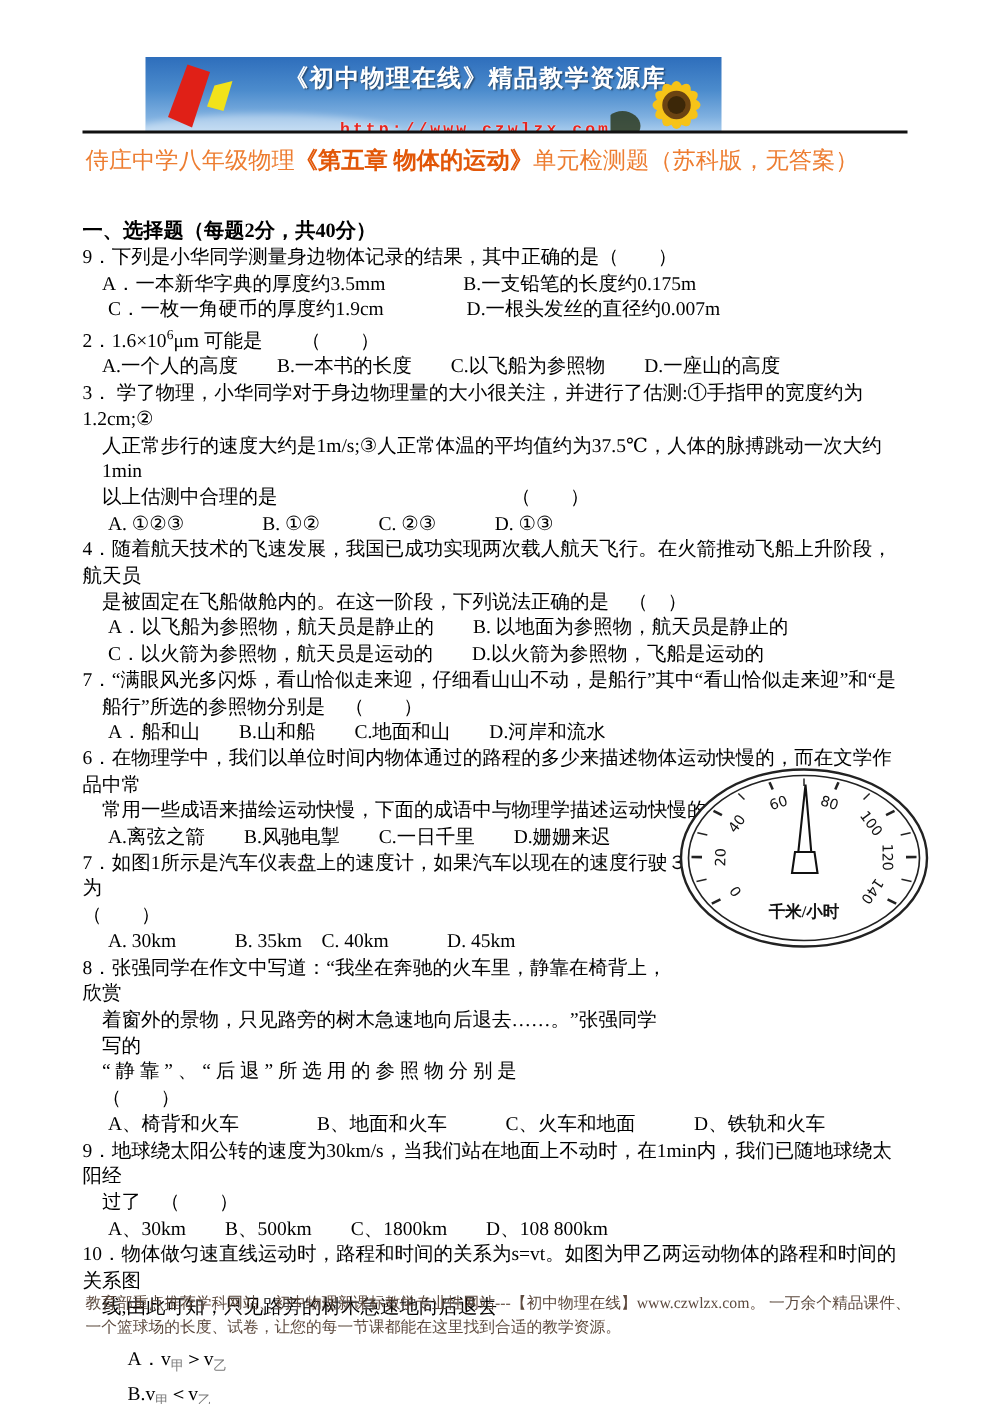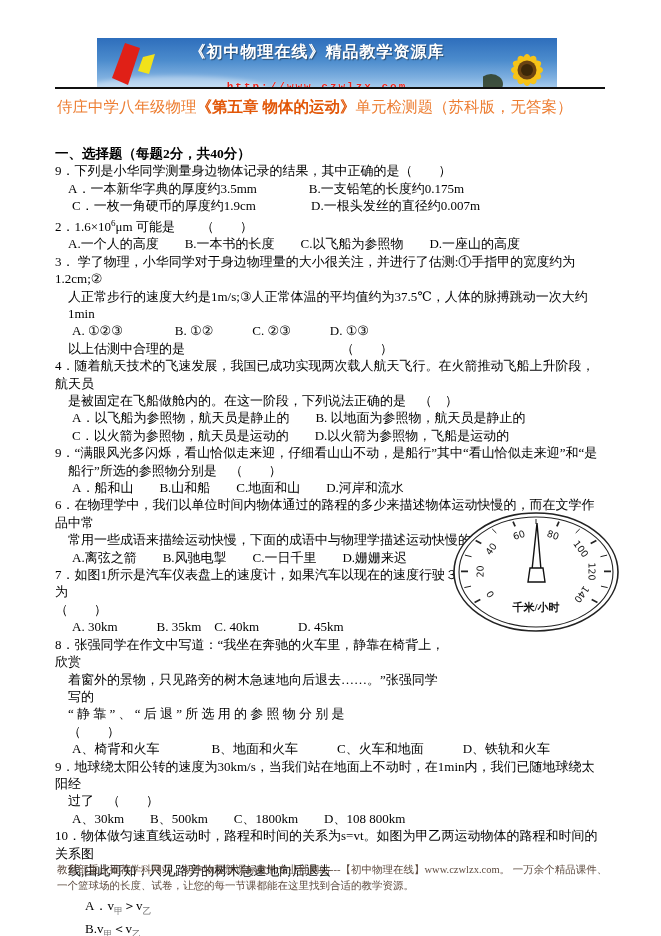--- a/index.html
+++ b/index.html
@@ -1,20 +1,20 @@
 <!DOCTYPE html>
 <html><head>
 <meta charset="utf-8">
 <style>
   html,body{margin:0;padding:0;background:#ffffff;}
   body{width:661px;height:936px;position:relative;overflow:hidden;
        font-family:"Liberation Serif","DejaVu Serif",serif;color:#000;}
 
   
-  .banner{position:absolute;left:97px;top:38px;width:460px;height:50px;overflow:hidden;
+  .banner{position:absolute;left:97px;top:38px;width:384px;height:50px;overflow:hidden;
           background:linear-gradient(180deg,#2e6ebc 0%,#4c8ccd 45%,#7fb0e0 80%,#a9cdee 100%);}
   .banner-cloud{position:absolute;left:-10px;bottom:-14px;width:180px;height:26px;border-radius:50%;
           background:rgba(255,255,255,.35);filter:blur(2px);}
   .banner-logo{position:absolute;left:10px;top:3px;}
   .banner-text{position:absolute;left:70px;top:4px;width:300px;text-align:center;}
   .site-title{color:#ffffff;font-weight:bold;font-size:16px;letter-spacing:1px;
           text-shadow:1px 1px 1px rgba(0,0,0,.45);white-space:nowrap;}
   .site-url{color:#e8251f;font-weight:bold;font-size:11px;letter-spacing:2px;margin-top:18px;
           font-family:"Liberation Mono","DejaVu Sans Mono",monospace;
           text-shadow:0 0 1px #ffffff;}
@@ -87,29 +87,29 @@
 
   <div class="line">9．下列是小华同学测量身边物体记录的结果，其中正确的是（　　）</div>
   <div class="line c">A．一本新华字典的厚度约3.5mm　　　　B.一支铅笔的长度约0.175m</div>
   <div class="line o">C．一枚一角硬币的厚度约1.9cm　　　　 D.一根头发丝的直径约0.007m</div>
 
   <div class="line"><span>2．1.6×10</span><sup>6</sup><span>μm 可能是　　（　　）</span></div>
   <div class="line c">A.一个人的高度　　B.一本书的长度　　C.以飞船为参照物　　D.一座山的高度</div>
 
   <div class="line">3． 学了物理，小华同学对于身边物理量的大小很关注，并进行了估测:①手指甲的宽度约为1.2cm;②</div>
   <div class="line c">人正常步行的速度大约是1m/s;③人正常体温的平均值约为37.5℃，人体的脉搏跳动一次大约1min</div>
+  <div class="line c">以上估测中合理的是　　　　　　　　　　　　（　　）</div>
   <div class="line o">A. ①②③　　　　B. ①②　　　C. ②③　　　D. ①③</div>
-  <div class="line c">以上估测中合理的是　　　　　　　　　　　　（　　）</div>
 
   <div class="line">4．随着航天技术的飞速发展，我国已成功实现两次载人航天飞行。在火箭推动飞船上升阶段，航天员</div>
   <div class="line c">是被固定在飞船做舱内的。在这一阶段，下列说法正确的是　（　）</div>
   <div class="line o">A．以飞船为参照物，航天员是静止的　　B. 以地面为参照物，航天员是静止的</div>
   <div class="line o">C．以火箭为参照物，航天员是运动的　　D.以火箭为参照物，飞船是运动的</div>
 
-  <div class="line">9．“满眼风光多闪烁，看山恰似走来迎，仔细看山山不动，是船行”其中“看山恰似走来迎”和“是</div>
+  <div class="line">7．“满眼风光多闪烁，看山恰似走来迎，仔细看山山不动，是船行”其中“看山恰似走来迎”和“是</div>
   <div class="line c">船行”所选的参照物分别是　（　　）</div>
   <div class="line o">A．船和山　　B.山和船　　C.地面和山　　D.河岸和流水</div>
 
   <div class="line">6．在物理学中，我们以单位时间内物体通过的路程的多少来描述物体运动快慢的，而在文学作品中常</div>
   <div class="line c">常用一些成语来描绘运动快慢，下面的成语中与物理学描述运动快慢的方法最接近的是</div>
   <div class="line o">A.离弦之箭　　B.风驰电掣　　C.一日千里　　D.姗姗来迟</div>
 
   <div class="line">7．如图1所示是汽车仪表盘上的速度计，如果汽车以现在的速度行驶３０ｍｉｎ，　通过的路程为</div>
   <div class="line">（　　）</div>
   <div class="line o">A. 30km　　　B. 35km　C. 40km　　　D. 45km</div>

